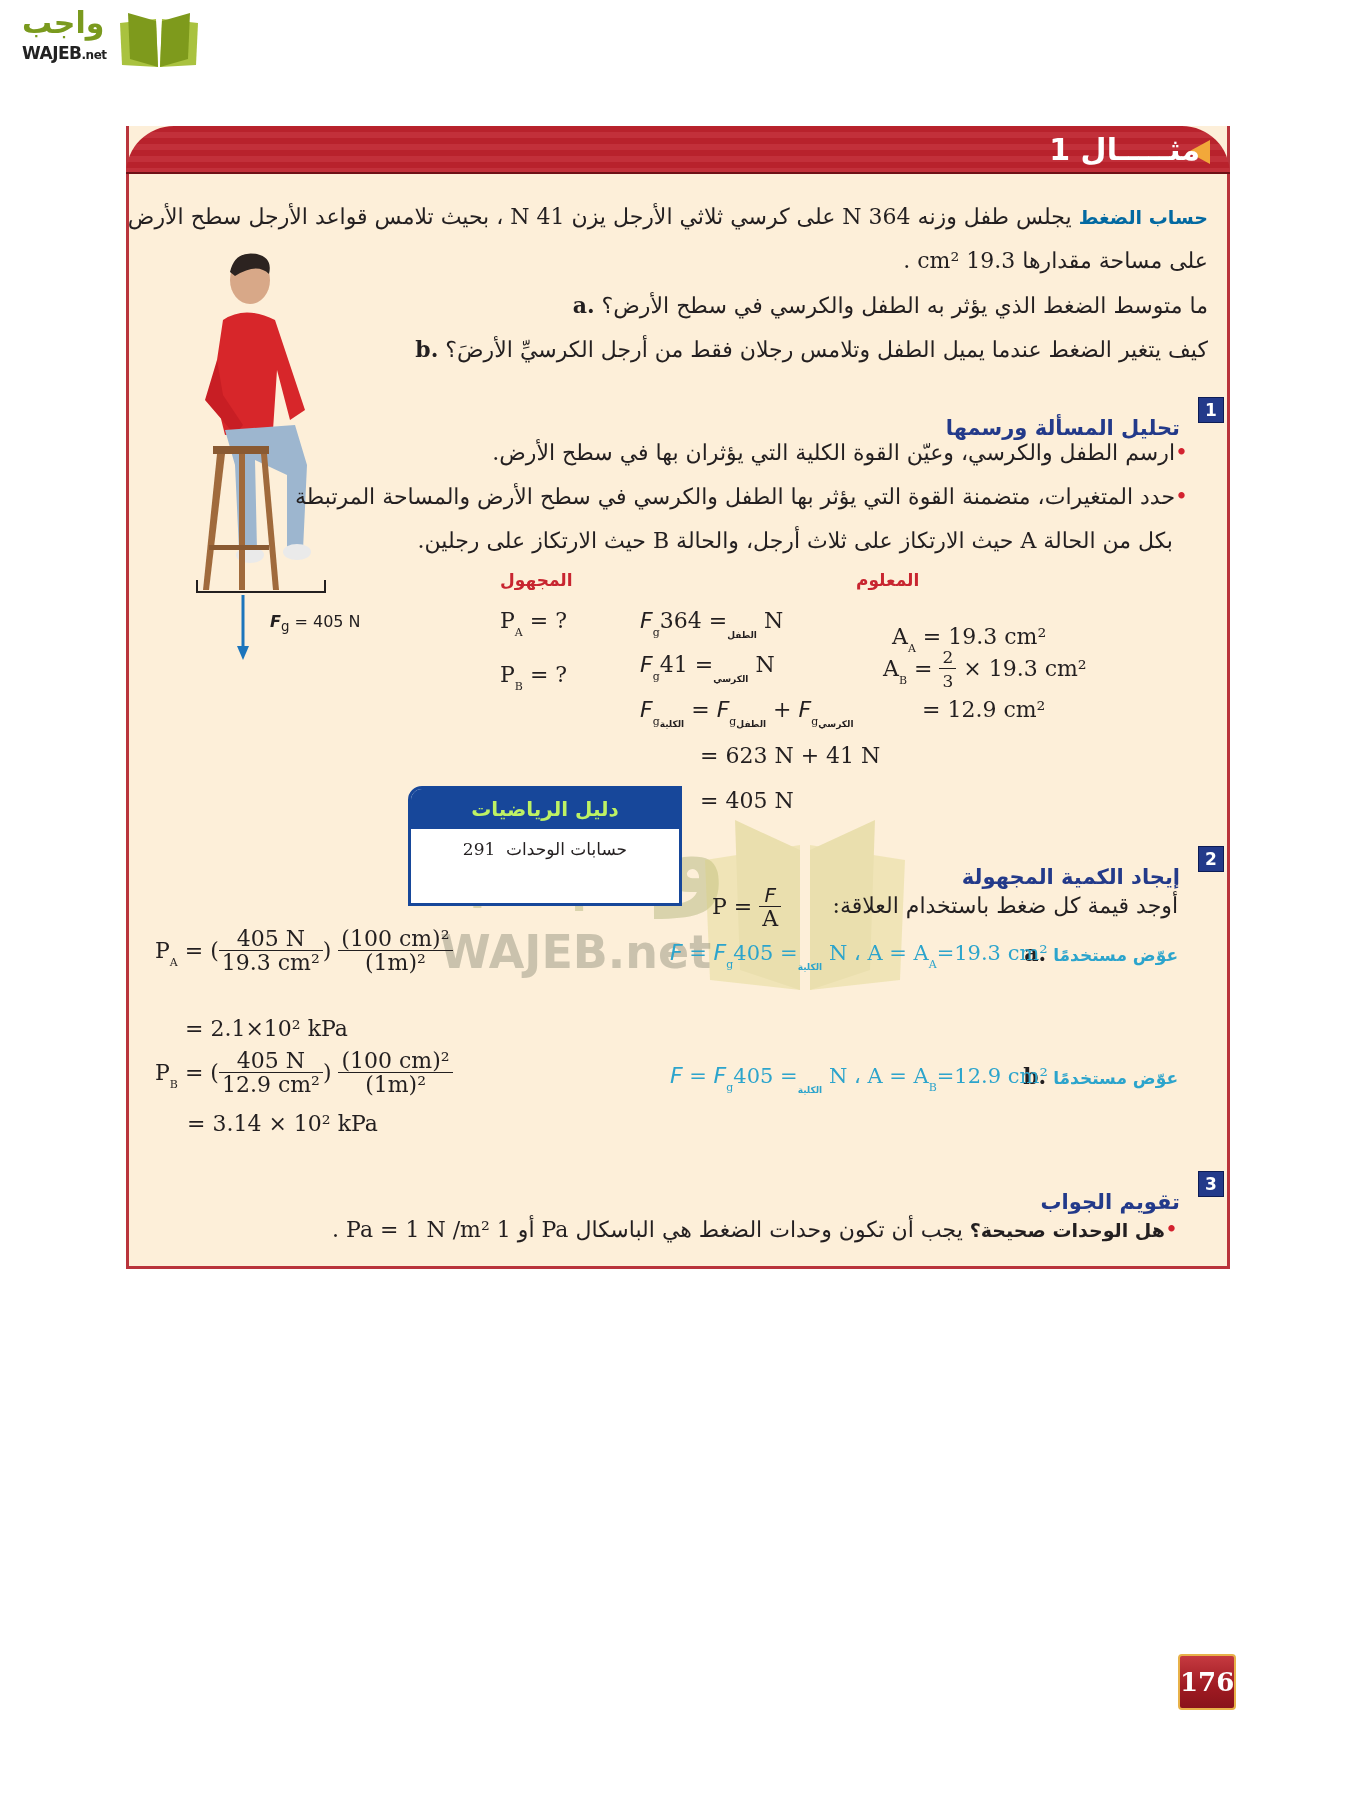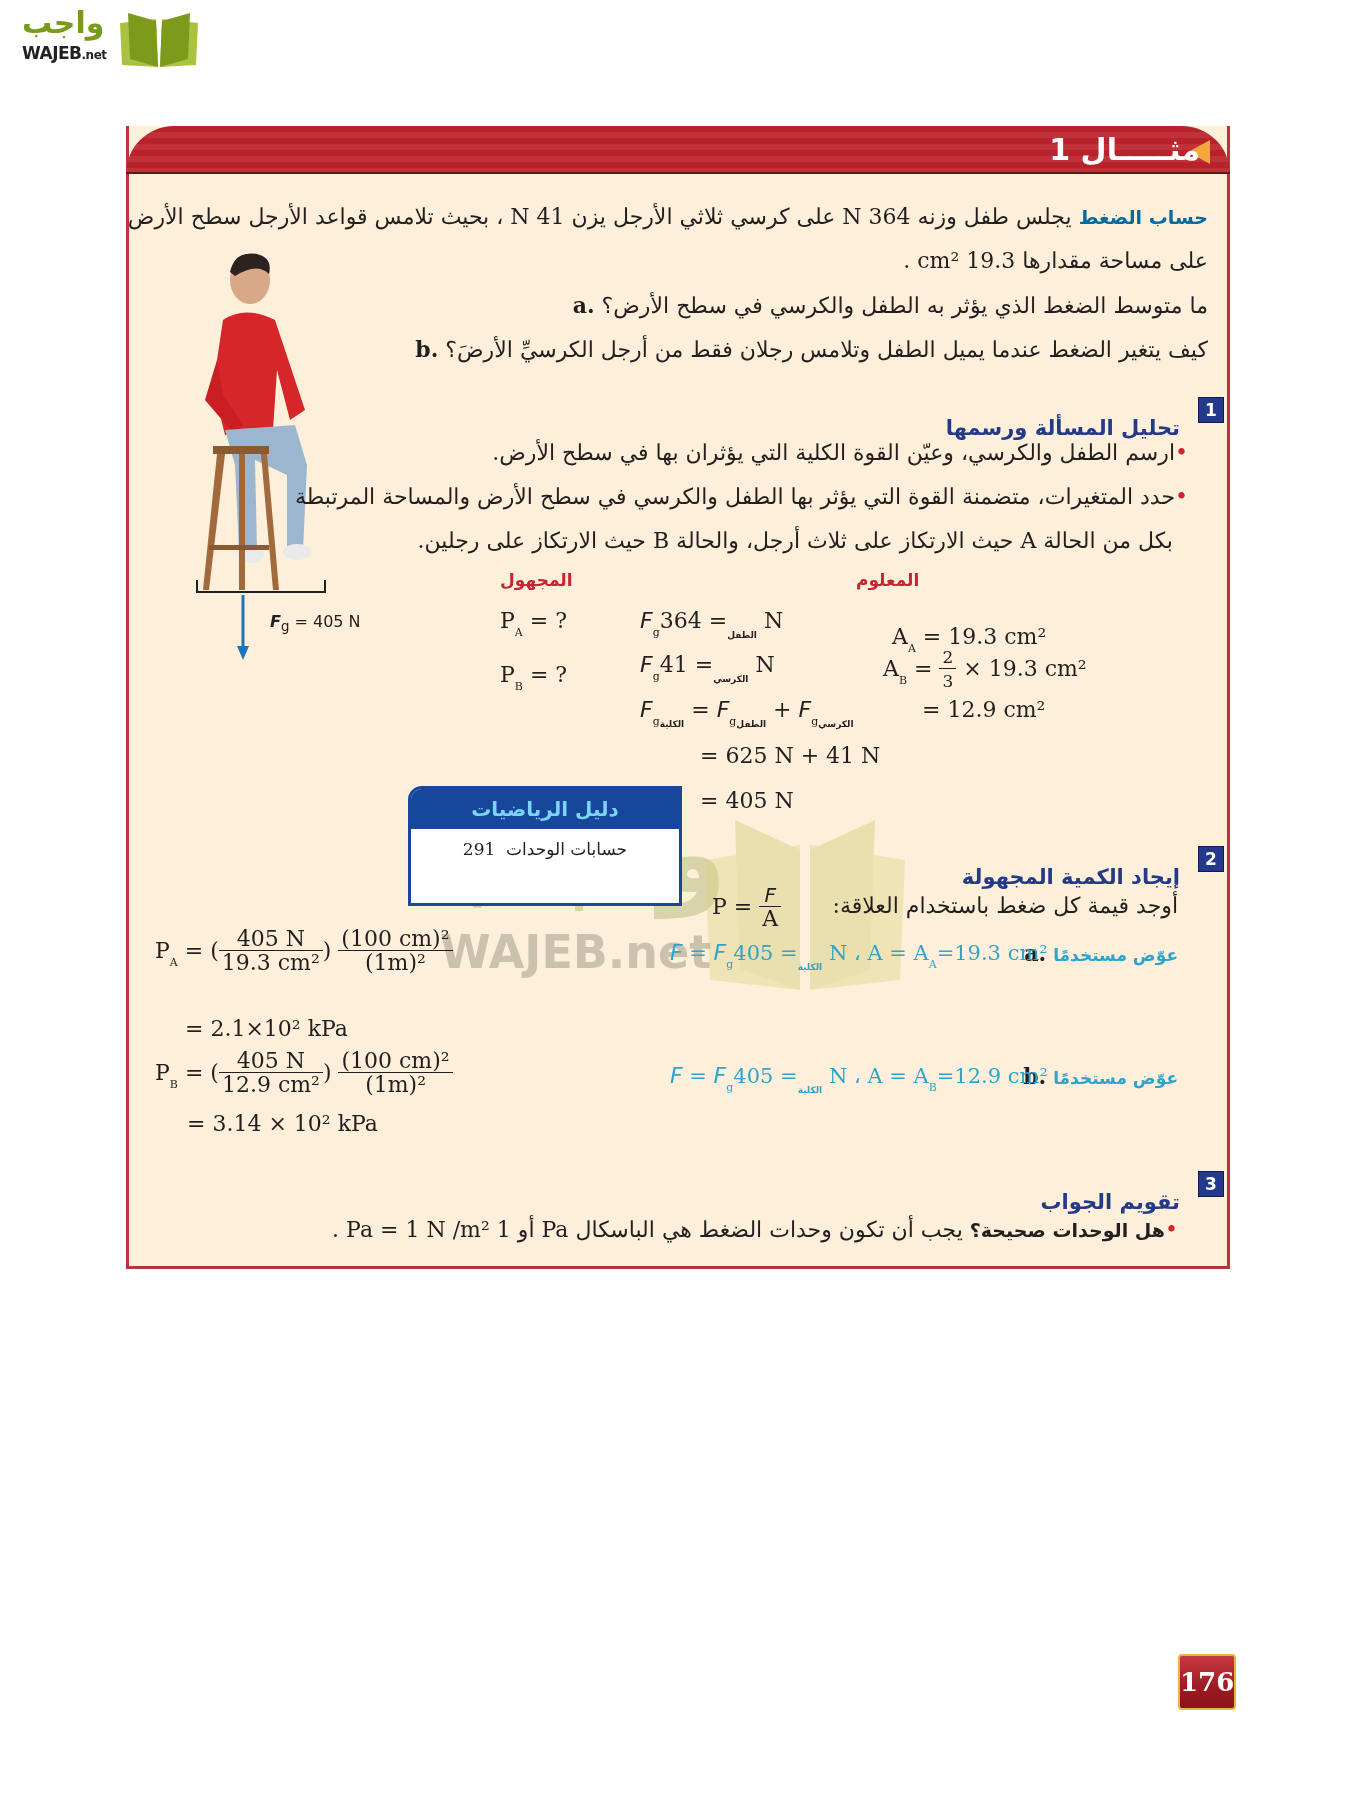--- a/index.html
+++ b/index.html
@@ -70,21 +70,21 @@
   
   .fig { left:195px; top:250px; width:140px; height:415px; }
 
   
   .guide {
     left:408px; top:786px; width:274px; height:120px;
     border:3px solid #17479a; border-radius:14px 0 0 0;
     background:#fff; box-sizing:border-box; overflow:hidden;
   }
   .guide-hdr {
-    height:40px; background:#17479a; color:#7dd3fc;
+    height:40px; background:#17479a; color:#bef264;
     font-family:"DejaVu Sans", sans-serif; font-weight:bold; font-size:20px;
     text-align:center; line-height:40px; direction:rtl;
   }
   .guide-body {
     text-align:center; font-size:17px; padding-top:10px; direction:rtl;
   }
 
   .frac { display:inline-block; vertical-align:middle; text-align:center; }
   .frac .num { display:block; border-bottom:1.5px solid #231f20; padding:0 3px; line-height:22px; }
   .frac .den { display:block; line-height:24px; padding:0 3px; }
@@ -186,21 +186,21 @@
 <div class="abs math" style="left:640px; top:652px;">
   <span class="mathF">F</span><span class="sub">g</span><span class="subar">الكرسي</span><span>= 41 N</span>
 </div>
 <div class="abs math" style="left:640px; top:697px;">
   <span class="mathF">F</span><span class="sub">g</span><span class="subar">الكلية</span>
   <span>=</span>
   <span class="mathF">F</span><span class="sub">g</span><span class="subar">الطفل</span>
   <span>+</span>
   <span class="mathF">F</span><span class="sub">g</span><span class="subar">الكرسي</span>
 </div>
-<div class="abs math" style="left:700px; top:743px;">= 625 N + 41 N</div>
+<div class="abs math" style="left:700px; top:743px;">= 623 N + 41 N</div>
 <div class="abs math" style="left:700px; top:788px;">= 405 N</div>
 
 <div class="abs math" style="left:885px; top:624px;margin-left:7px;">
   A<span class="sub">A</span> <span>= 19.3 cm²</span>
 </div>
 <div class="abs math" style="left:883px; top:646px;">
   A<span class="sub">B</span> <span>=</span>
   <span class="frac" style="font-size:17px;"><span class="num">2</span><span class="den">3</span></span>
   <span>× 19.3 cm²</span>
 </div>

